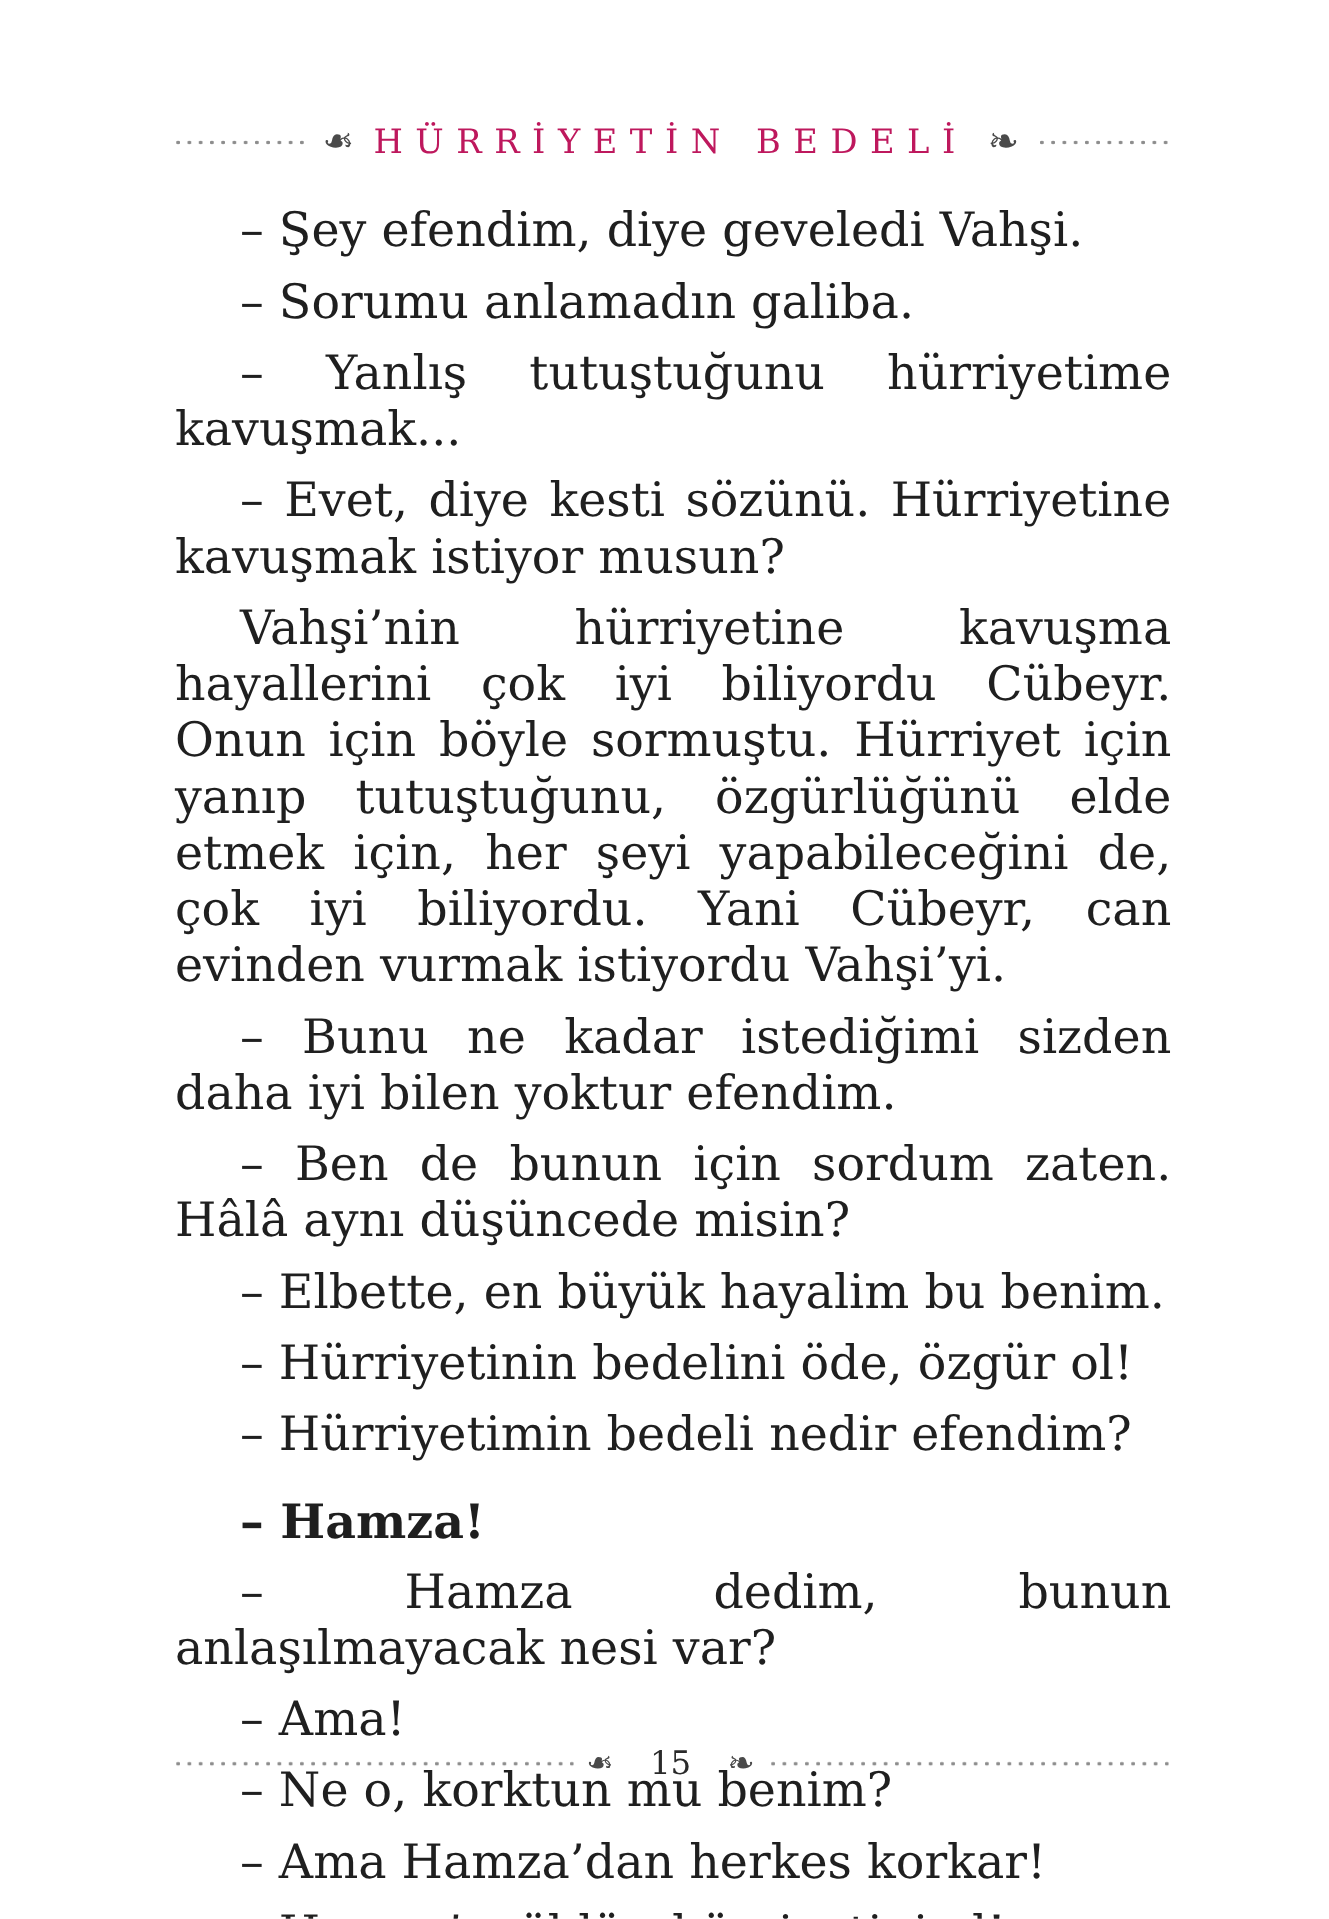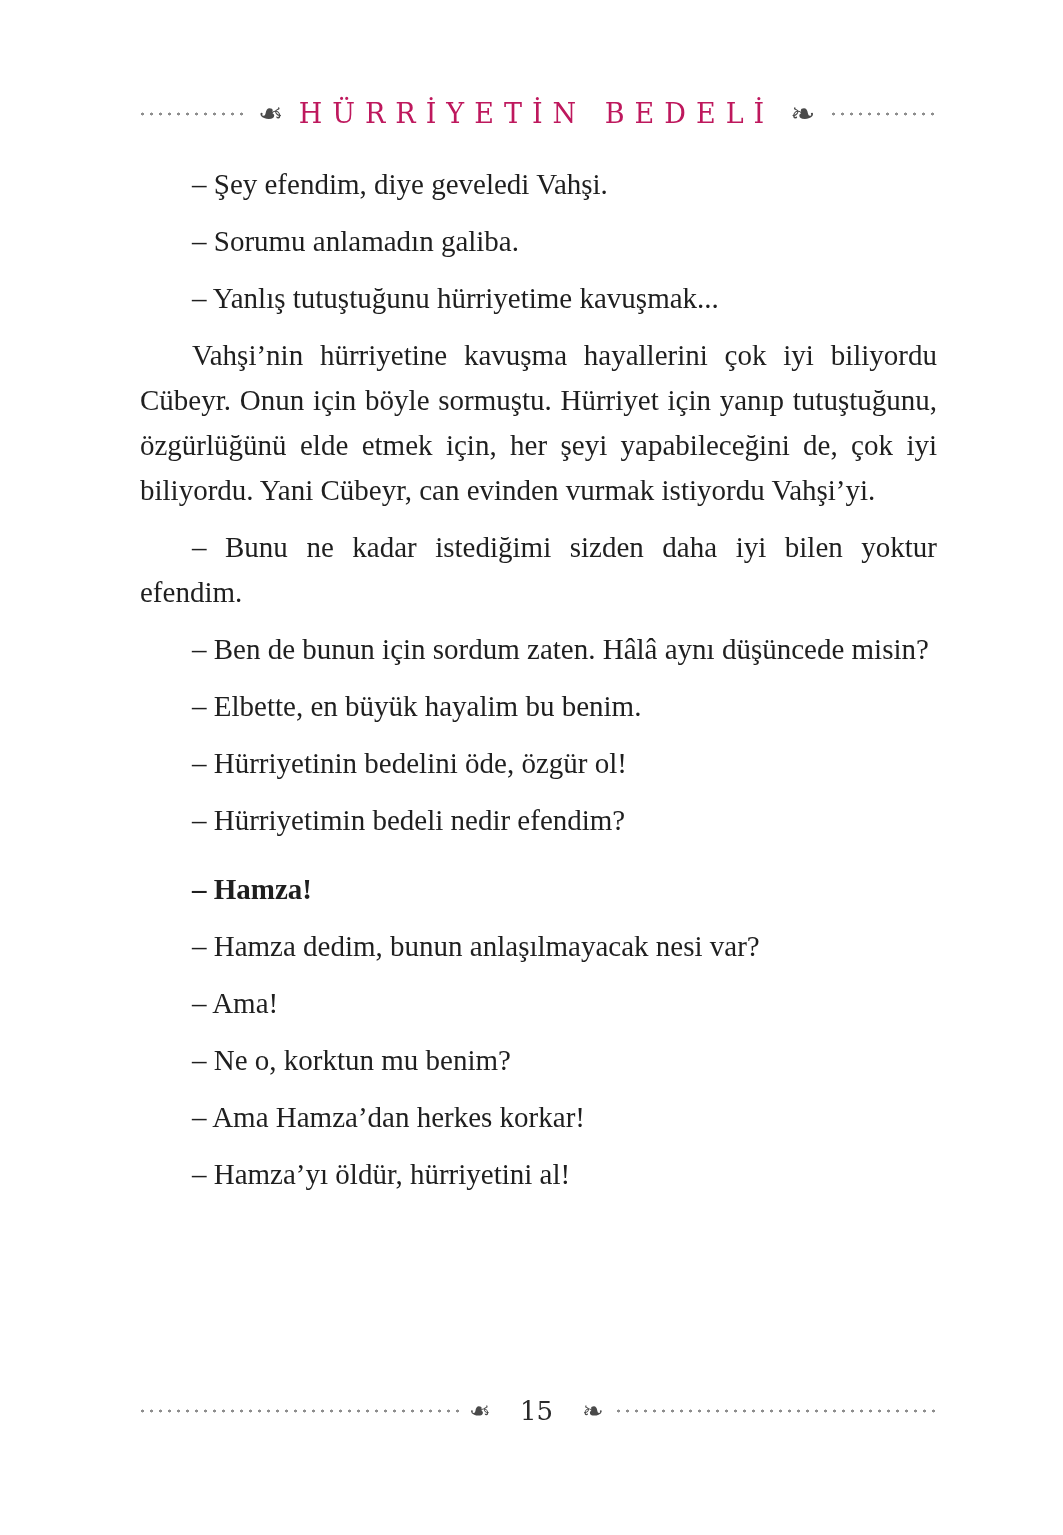--- a/index.html
+++ b/index.html
@@ -52,27 +52,26 @@
   .fleuron.flip { transform: scaleX(-1); }
   .fleuron.small { font-size: 26px; }
   
   .body-text {
     position: absolute;
     top: 162px;
     left: 140px;
     width: 797px;
   }
   p.para {
-    font-size: 29px;
+    font-size: 38px;
     line-height: 45px;
     margin: 0 0 12px 0;
     text-indent: 52px;
     text-align: justify;
     color: #1f1f1f;
-    font-family: Liberation Serif, serif;
   }
   p.para.bold { font-weight: bold; margin-top: 24px; }
   
   .footer {
     position: absolute;
     top: 1396px;
     left: 138px;
     right: 128px;
     display: flex;
     align-items: center;
@@ -94,20 +93,21 @@
     <span class="fleuron flip">❧</span>
     <span class="title">HÜRRİYETİN BEDELİ</span>
     <span class="fleuron">❧</span>
     <div class="rule"></div>
   </div>
 
   <div class="body-text">
       <p class="para">– Şey efendim, diye geveledi Vahşi.</p>
       <p class="para">– Sorumu anlamadın galiba.</p>
       <p class="para">– Yanlış tutuştuğunu hürriyetime kavuşmak...</p>
+      <p class="para">– Evet, diye kesti sözünü. Hürriyetine kavuşmak istiyor musun?</p>
       <p class="para">Vahşi’nin hürriyetine kavuşma hayallerini çok iyi biliyordu Cübeyr. Onun için böyle sormuştu. Hürriyet için yanıp tutuştuğunu, özgürlüğünü elde etmek için, her şeyi yapabileceğini de, çok iyi biliyordu. Yani Cübeyr, can evinden vurmak istiyordu Vahşi’yi.</p>
       <p class="para">– Bunu ne kadar istediğimi sizden daha iyi bilen yoktur efendim.</p>
       <p class="para">– Ben de bunun için sordum zaten. Hâlâ aynı düşüncede misin?</p>
       <p class="para">– Elbette, en büyük hayalim bu benim.</p>
       <p class="para">– Hürriyetinin bedelini öde, özgür ol!</p>
       <p class="para">– Hürriyetimin bedeli nedir efendim?</p>
       <p class="para bold">– Hamza!</p>
       <p class="para">– Hamza dedim, bunun anlaşılmayacak nesi var?</p>
       <p class="para">– Ama!</p>
       <p class="para">– Ne o, korktun mu benim?</p>

